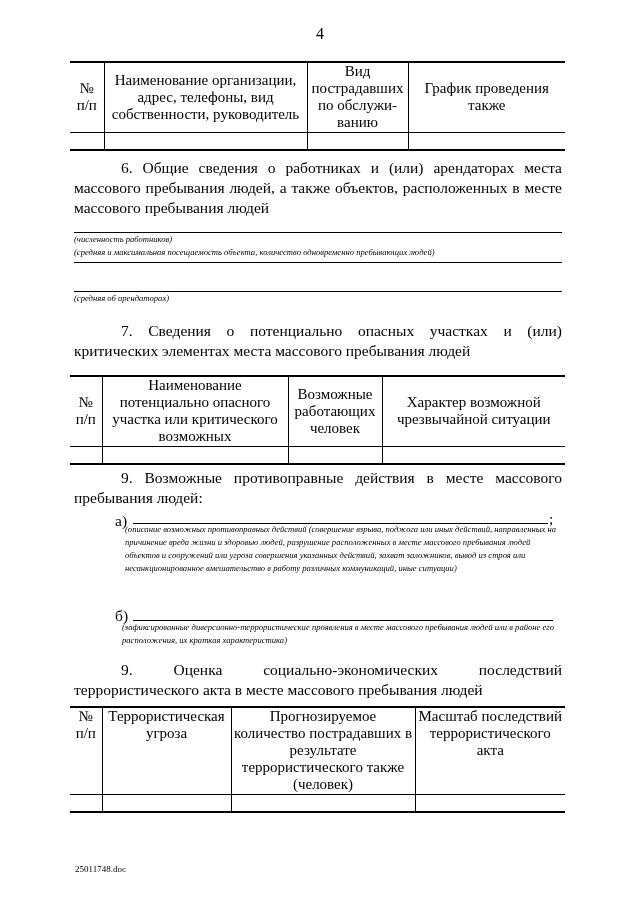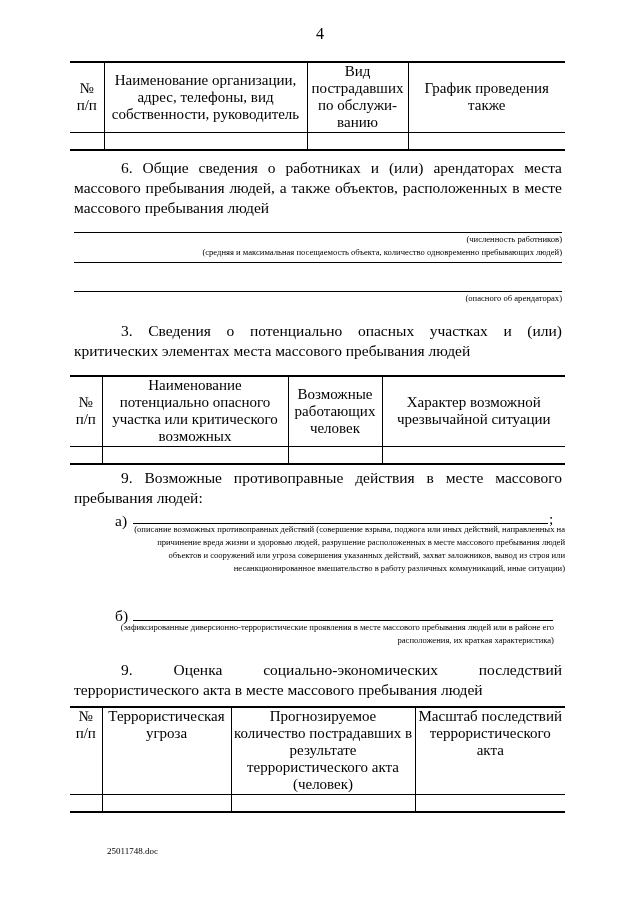--- a/index.html
+++ b/index.html
@@ -2,21 +2,21 @@
 <html><head>
 <meta charset="utf-8">
 <style>
   html, body { margin:0; padding:0; background:#ffffff; }
   body { width:640px; height:905px; position:relative; overflow:hidden;
          font-family:"Liberation Serif","DejaVu Serif",serif; color:#000; }
   .abs { position:absolute; }
   .page-num { left:0; width:640px; top:25px; text-align:center; font-size:16px; }
   .para { font-size:15.5px; line-height:20px; text-align:justify; }
   .indent { text-indent:47px; }
-  .cap { font-size:8.6px; text-align:right; line-height:13px; }
+  .cap { font-size:8.6px; text-align:left; line-height:13px;font-style:italic; }
   .hline { height:0; border-top:1px solid #000; }
   table.grid { border-collapse:collapse; position:absolute; font-size:15px; line-height:17px; }
   table.grid td { text-align:center; vertical-align:middle; padding:0 2px;
                   border-left:1px solid #000; }
   table.grid td:first-child { border-left:none; }
   table.grid tr.head td { border-top:2px solid #000; border-bottom:1px solid #000; }
   table.grid tr.body td { border-bottom:2px solid #000; height:16px; }
   table.top td { vertical-align:top; }
   .footer { font-size:9px; }
 </style>
@@ -53,23 +53,23 @@
 <div class="abs" style="left:74px; top:221px; width:488px; height:11px;"></div>
 <div class="abs hline" style="left:74px; top:232px; width:488px;"></div>
 <div class="abs cap" style="left:74px; top:233px; width:488px;">(численность работников)</div>
 
 <div class="abs" style="left:74px; top:250px; width:488px; height:11px;"></div>
 <div class="abs hline" style="left:74px; top:262px; width:488px;"></div>
 <div class="abs cap" style="left:74px; top:246px; width:488px;">(средняя и максимальная посещаемость объекта, количество одновременно пребывающих людей)</div>
 
 <div class="abs" style="left:74px; top:280px; width:488px; height:11px;"></div>
 <div class="abs hline" style="left:74px; top:291px; width:488px;"></div>
-<div class="abs cap" style="left:74px; top:292px; width:488px;">(опасного об арендаторах)</div>
+<div class="abs cap" style="left:74px; top:292px; width:488px;">(средняя об арендаторах)</div>
 
-<div class="abs para indent" style="left:74px; top:321px; width:488px;">3. Сведения о потенциально опасных участках и (или) критических элементах места массового пребывания людей</div>
+<div class="abs para indent" style="left:74px; top:321px; width:488px;">7. Сведения о потенциально опасных участках и (или) критических элементах места массового пребывания людей</div>
 
 <table class="grid" style="left:70px; top:375px; width:495px;">
   <colgroup>
       <col style="width:32px">
       <col style="width:186px">
       <col style="width:94px">
       <col style="width:183px">
     </colgroup>
   <tbody>
       <tr class="head" style="height:70px;">
@@ -91,40 +91,40 @@
 
 <div class="abs para" style="left:115px; top:511px;">а)</div>
 <div class="abs" style="left:133px; top:510px; width:415px; height:13px;"></div>
 <div class="abs hline" style="left:133px; top:523px; width:415px;"></div>
 <div class="abs para" style="left:549px; top:509px;">;</div>
 <div class="abs cap" style="left:125px; top:523px; width:440px;">(описание возможных противоправных действий (совершение взрыва, поджога или иных действий, направленных на причинение вреда жизни и здоровью людей, разрушение расположенных в месте массового пребывания людей объектов и сооружений или угроза совершения указанных действий, захват заложников, вывод из строя или несанкционированное вмешательство в работу различных коммуникаций, иные ситуации)</div>
 
 <div class="abs para" style="left:115px; top:606px;">б)</div>
 <div class="abs" style="left:133px; top:607px; width:420px; height:13px;"></div>
 <div class="abs hline" style="left:133px; top:620px; width:420px;"></div>
-<div class="abs cap" style="left:114px; top:621px; width:440px;">(зафиксированные диверсионно-террористические проявления в месте массового пребывания людей или в районе его расположения, их краткая характеристика)</div>
+<div class="abs cap" style="left:122px; top:621px; width:440px;">(зафиксированные диверсионно-террористические проявления в месте массового пребывания людей или в районе его расположения, их краткая характеристика)</div>
 
 <div class="abs para indent" style="left:74px; top:660px; width:488px;">9. Оценка социально-экономических последствий террористического акта в месте массового пребывания людей</div>
 
 <table class="grid top" style="left:70px; top:706px; width:495px;">
   <colgroup>
       <col style="width:32px">
       <col style="width:129px">
       <col style="width:184px">
       <col style="width:150px">
     </colgroup>
   <tbody>
       <tr class="head" style="height:87px;">
     <td>№ п/п</td>
     <td>Террористическая угроза</td>
-    <td>Прогнозируемое количество пострадавших в результате террористического акта (человек)</td>
+    <td>Прогнозируемое количество пострадавших в результате террористического также (человек)</td>
     <td>Масштаб последствий террористического акта</td>
   </tr>
   <tr class="body">
     <td></td>
     <td></td>
     <td></td>
     <td></td>
   </tr>
 </tbody>
   </table>
 
-<div class="abs footer" style="left:75px; top:846px;margin-left:32px;">25011748.doc</div>
+<div class="abs footer" style="left:75px; top:864px;">25011748.doc</div>
 
 </body></html>

